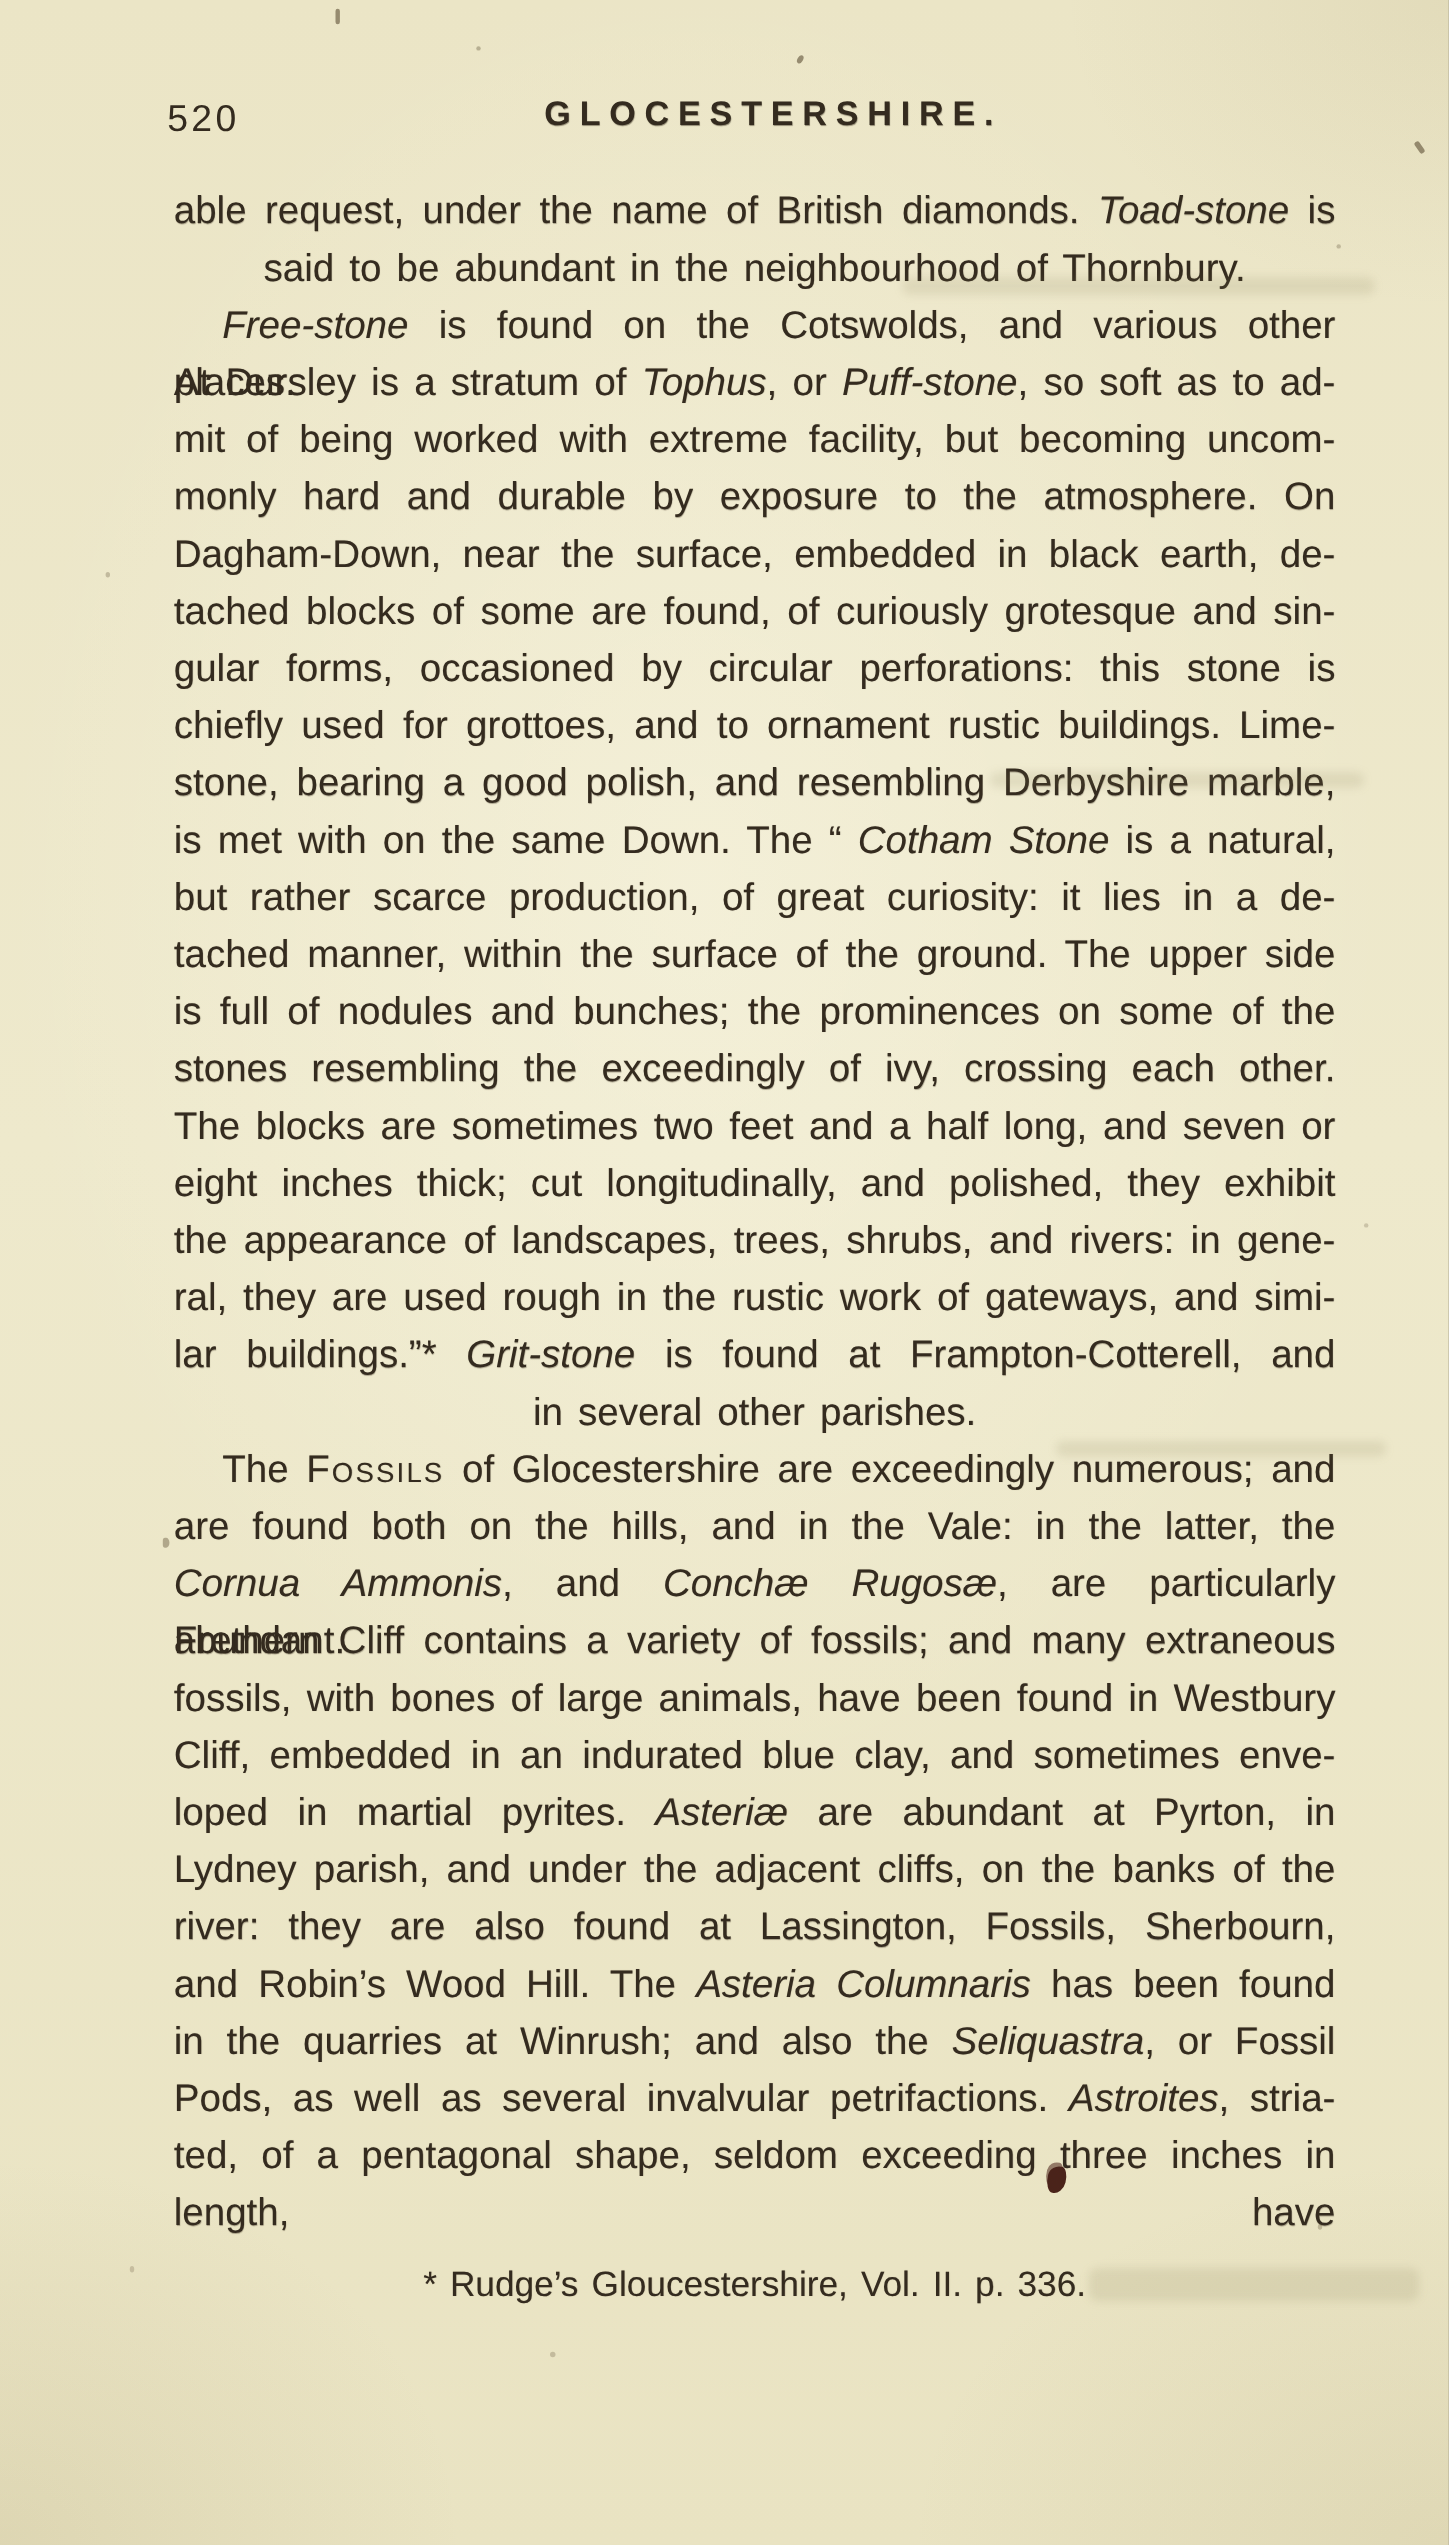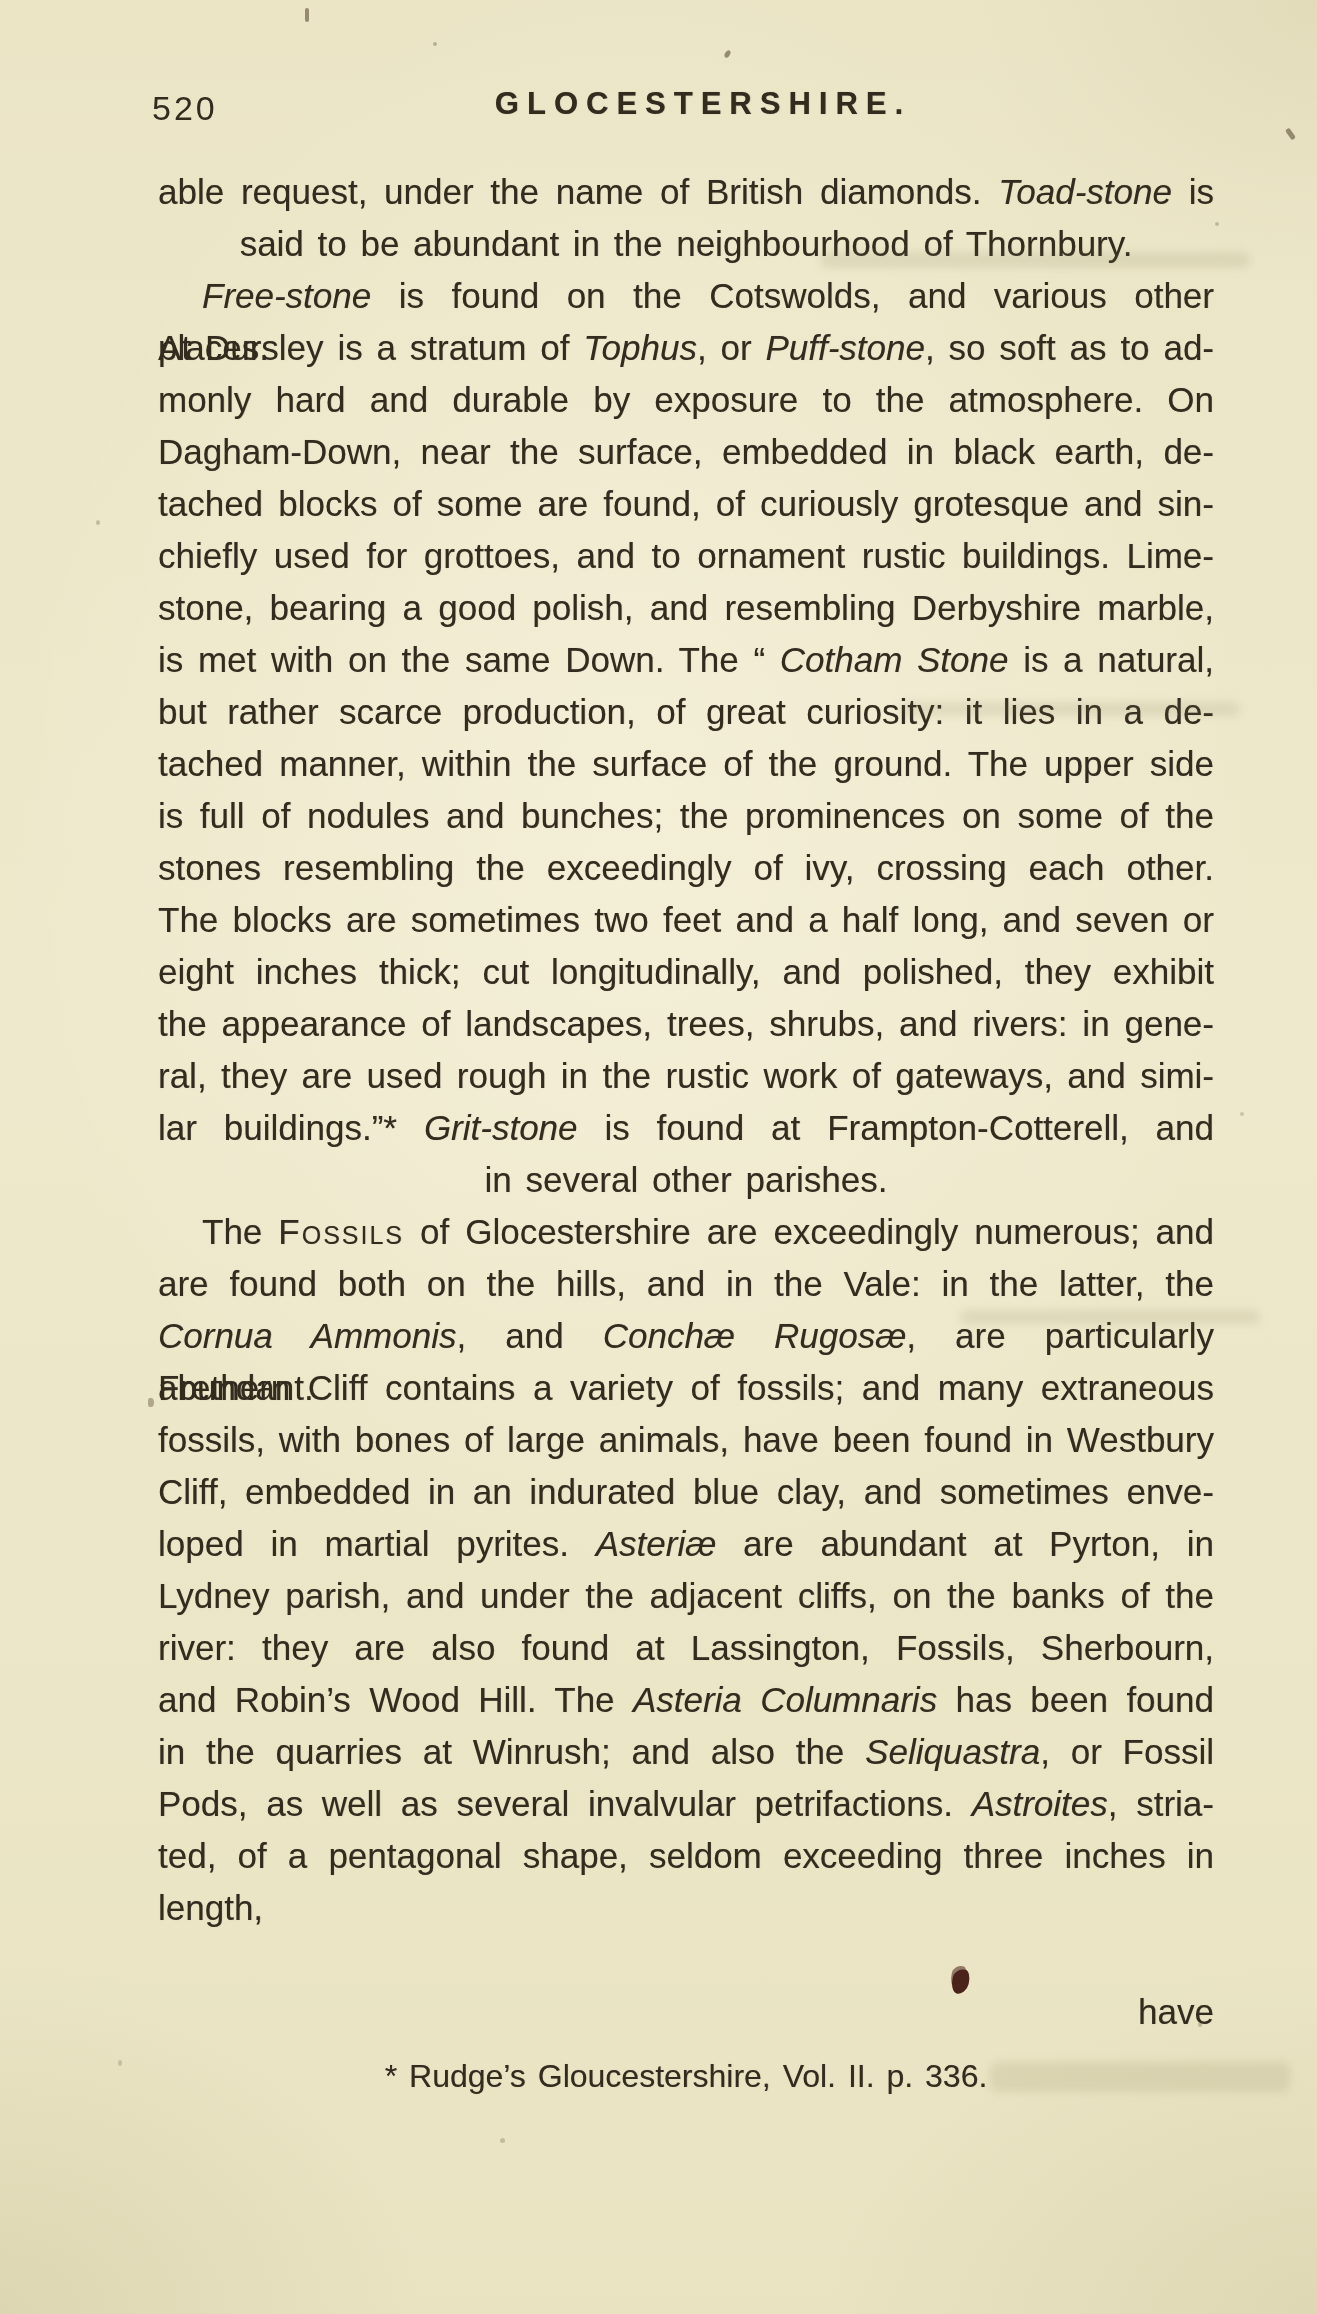--- a/index.html
+++ b/index.html
@@ -69,23 +69,25 @@
   <div class="header">
     <span class="page-num">520</span>
     <div class="running-head">GLOCESTERSHIRE.</div>
   </div>
 
   <div class="body-text" id="body-text">
       <div class="line">able request, under the name of British diamonds. <em>Toad-stone</em> is</div>
       <div class="line noj">said to be abundant in the neighbourhood of Thornbury.</div>
       <div class="line ind"><em>Free-stone</em> is found on the Cotswolds, and various other places.</div>
       <div class="line">At Dursley is a stratum of <em>Tophus</em>, or <em>Puff-stone</em>, so soft as to ad-</div>
+      <div class="line">mit of being worked with extreme facility, but becoming uncom-</div>
       <div class="line">monly hard and durable by exposure to the atmosphere. On</div>
       <div class="line">Dagham-Down, near the surface, embedded in black earth, de-</div>
       <div class="line">tached blocks of some are found, of curiously grotesque and sin-</div>
+      <div class="line">gular forms, occasioned by circular perforations: this stone is</div>
       <div class="line">chiefly used for grottoes, and to ornament rustic buildings. Lime-</div>
       <div class="line">stone, bearing a good polish, and resembling Derbyshire marble,</div>
       <div class="line">is met with on the same Down. The “ <em>Cotham Stone</em> is a natural,</div>
       <div class="line">but rather scarce production, of great curiosity: it lies in a de-</div>
       <div class="line">tached manner, within the surface of the ground. The upper side</div>
       <div class="line">is full of nodules and bunches; the prominences on some of the</div>
       <div class="line">stones resembling the exceedingly of ivy, crossing each other.</div>
       <div class="line">The blocks are sometimes two feet and a half long, and seven or</div>
       <div class="line">eight inches thick; cut longitudinally, and polished, they exhibit</div>
       <div class="line">the appearance of landscapes, trees, shrubs, and rivers: in gene-</div>

